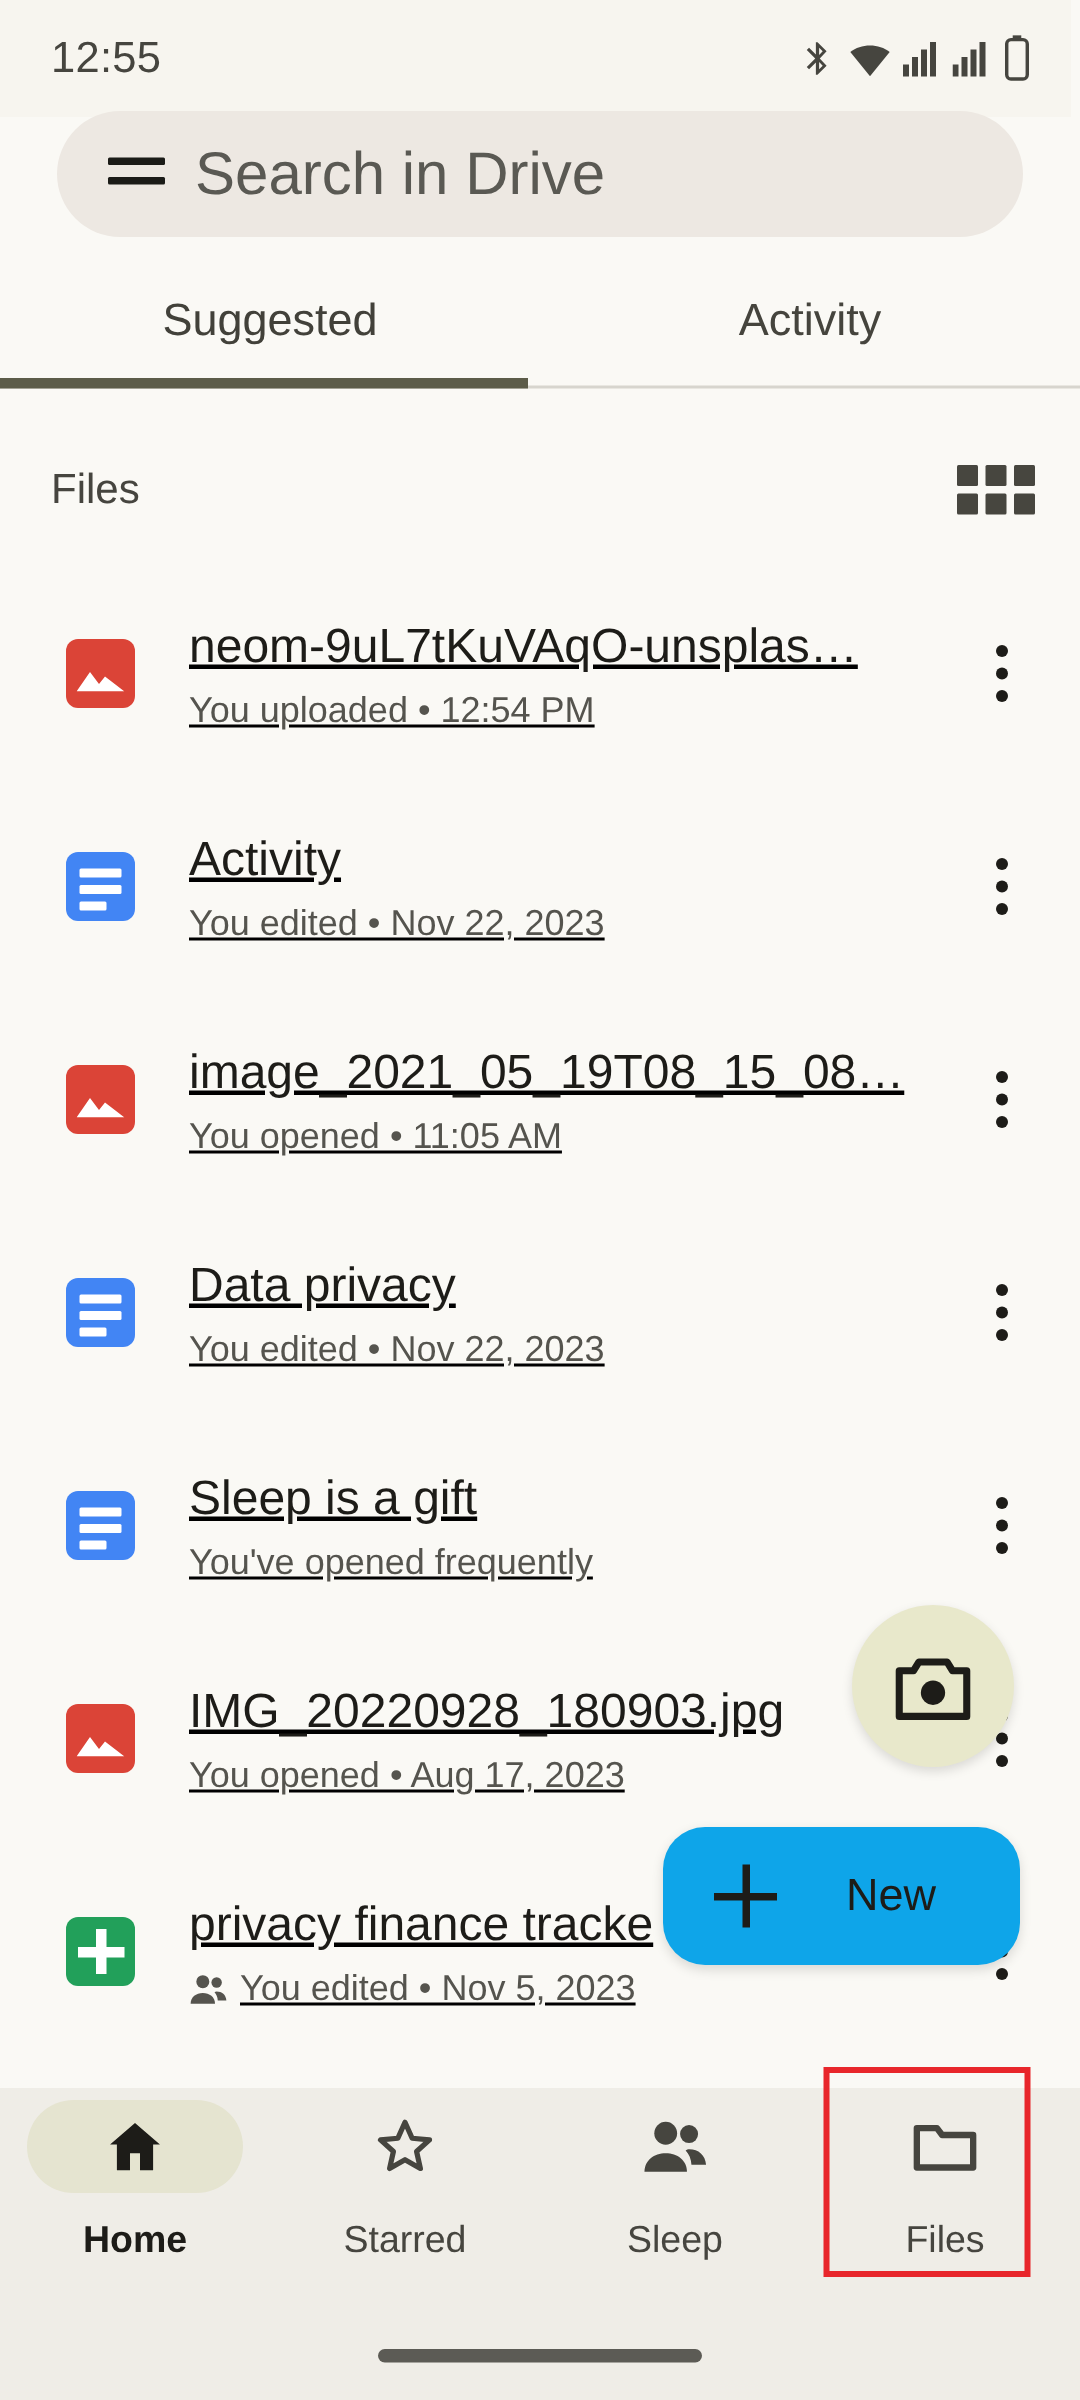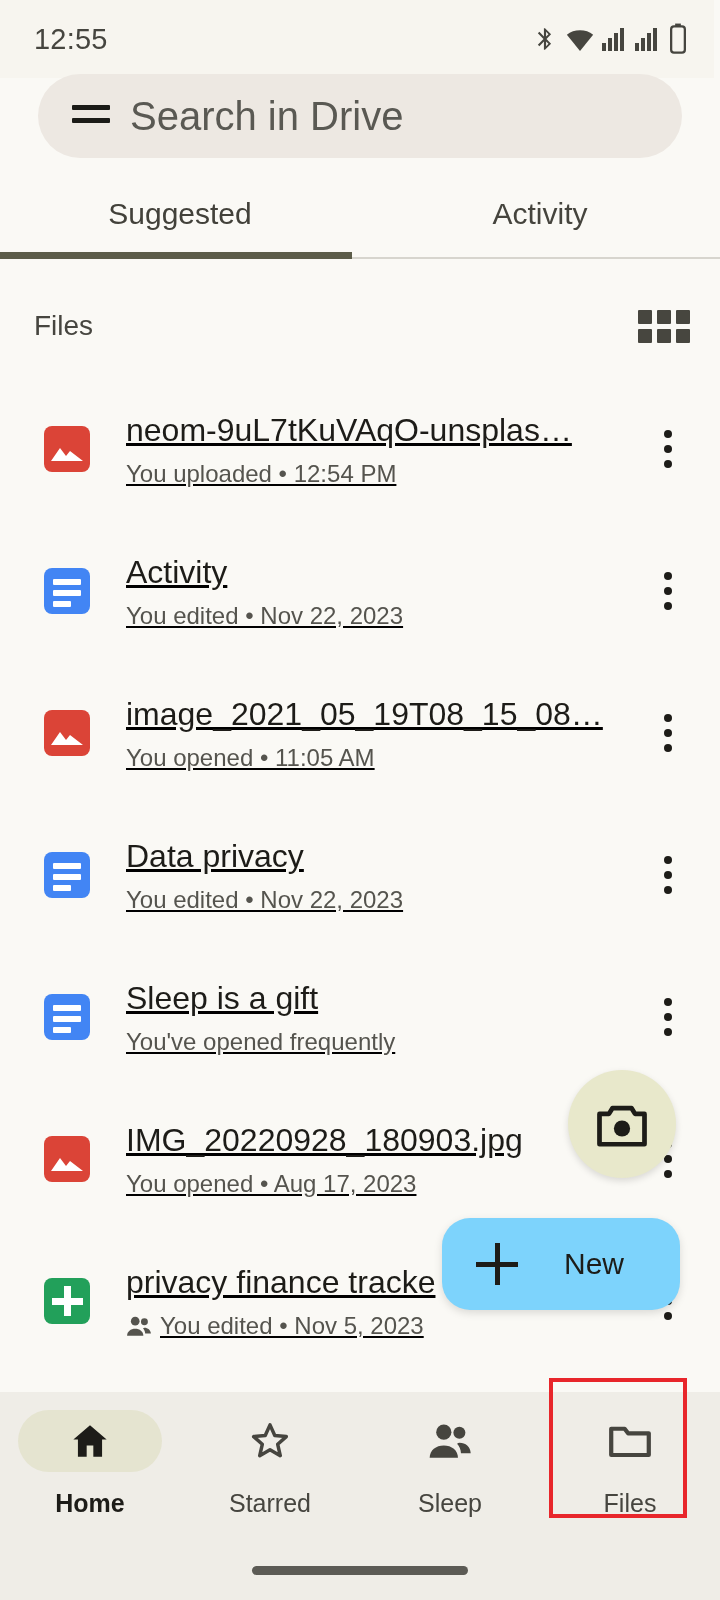--- a/index.html
+++ b/index.html
@@ -149,37 +149,37 @@
   #camera-fab {
     position: absolute; left: 568px; top: 1070px;
     width: 108px; height: 108px; border-radius: 50%;
     background: #E8E8CB;
     display: flex; align-items: center; justify-content: center;
     box-shadow: 0 3px 7px rgba(0,0,0,.13);
   }
   #new-fab {
     position: absolute; left: 442px; top: 1218px;
     width: 238px; height: 92px; border-radius: 28px;
-    background: #7dd3fc;
+    background: #0ea5e9;
     display: flex; align-items: center;
     box-shadow: 0 3px 8px rgba(0,0,0,.13);
   }
   #new-fab .plus { position: relative; width: 46px; height: 46px; margin-left: 32px; flex: 0 0 auto; }
   #new-fab .plus i { position: absolute; background: #1D1C18; }
   #new-fab .plus i:nth-child(1) { left: 21px; top: 2px; width: 5px; height: 42px; }
   #new-fab .plus i:nth-child(2) { left: 2px; top: 21px; width: 42px; height: 5px; }
   #new-fab .label { font-size: 30px; color: #1D1C18; margin-left: 44px; }
 
   
   #bottom-nav {
     position: absolute; bottom: 0; left: 0;
     width: 720px; height: 208px;
     background: #EFEDE7;
   }
-  #nav-items { display: flex; width: 100%; height: 150px; padding-top: 18px; justify-content: center; }
+  #nav-items { display: flex; width: 100%; height: 150px; padding-top: 8px; justify-content: center; }
   .nav-item {
     flex: 1 1 25%;
     display: flex; flex-direction: column; align-items: center;
     position: relative;
   }
   .nav-pill {
     width: 144px; height: 62px; border-radius: 34px;
     display: flex; align-items: center; justify-content: center;
     background: transparent;
   }

